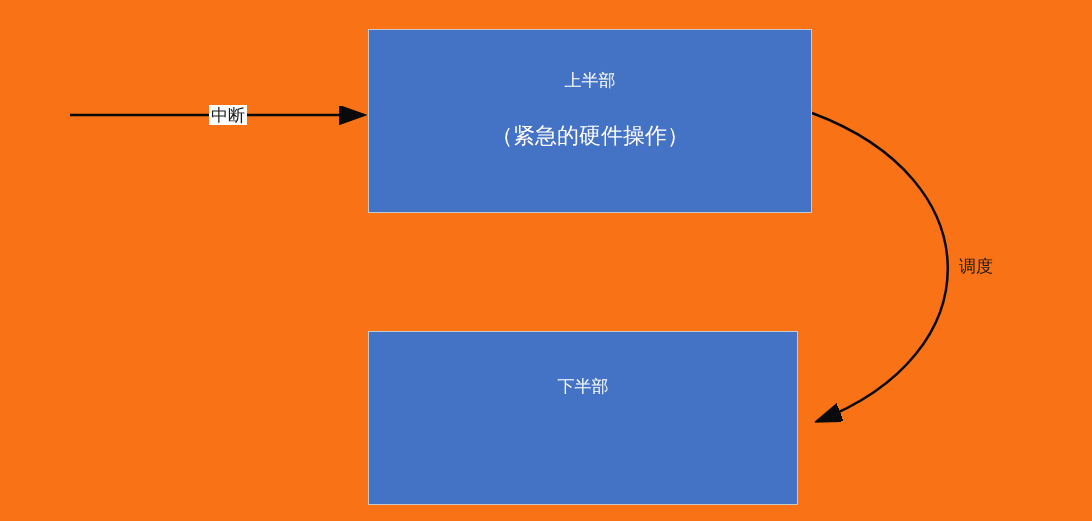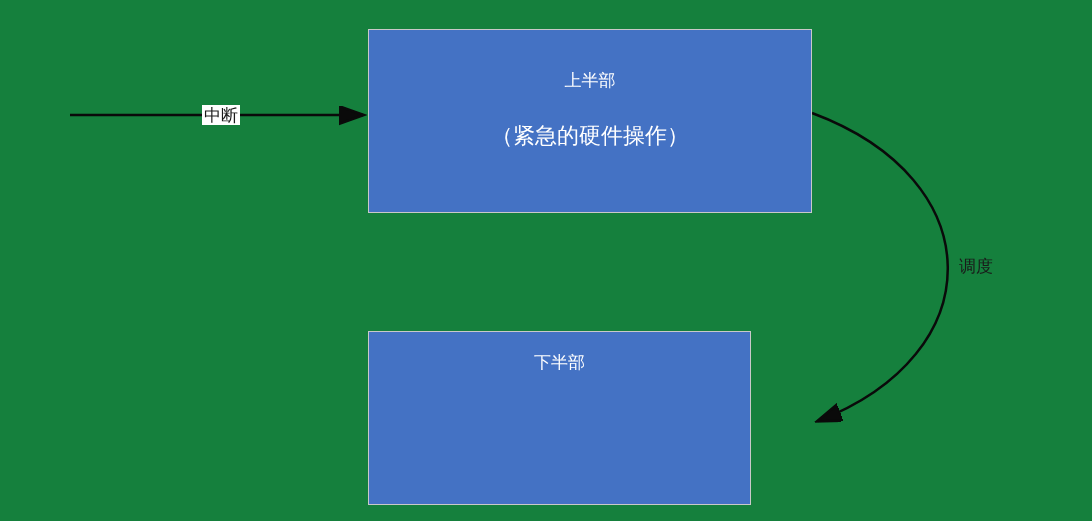--- a/index.html
+++ b/index.html
@@ -6,21 +6,21 @@
     --box-fill:#4472C4;
     --box-border:#C9C9C9;
     --arrow:#0A0A0A;
     --box-text:#FFFFFF;
     --label-text:#1A1A1A;
   }
   html,body{margin:0;padding:0;background:#fff;}
   .canvas{
     position:relative;
     width:1092px;height:521px;
-    background:#15803d;
+    background:#f97316;
     font-family:"DejaVu Sans","Liberation Sans",sans-serif;
     overflow:hidden;
   }
   .arrow-layer{
     position:absolute;left:0;top:0;width:1092px;height:521px;
   }
   .box{
     position:absolute;
     background:var(--box-fill);
     border:1px solid var(--box-border);
@@ -31,33 +31,33 @@
     font-size:17px;
     line-height:20px;
   }
   .box .box-title{font-size:17px;}
   .box .box-subtitle{font-size:22px;}
   .top-box{
     left:368px;top:29px;width:444px;height:184px;
     padding-top:40px;gap:36px;
   }
   .bottom-box{
-    left:368px;top:331px;width:383px;height:174px;
-    padding-top:20px;gap:35px;
+    left:368px;top:331px;width:430px;height:174px;
+    padding-top:44px;gap:35px;
   }
   .edge-label{
     position:absolute;
     color:var(--label-text);
     font-size:17px;
     line-height:20px;
     transform:translate(-50%,-50%);
     white-space:nowrap;
   }
   .interrupt-label{
-    left:221px;top:115px;
+    left:228px;top:115px;
     background:#fff;
     padding:0 2px;
   }
   .schedule-label{
     left:976px;top:250px;margin-top:16px;
   }
   svg line, svg path{stroke:var(--arrow);}
   svg .head{fill:var(--arrow);}
 </style>
 </head>

